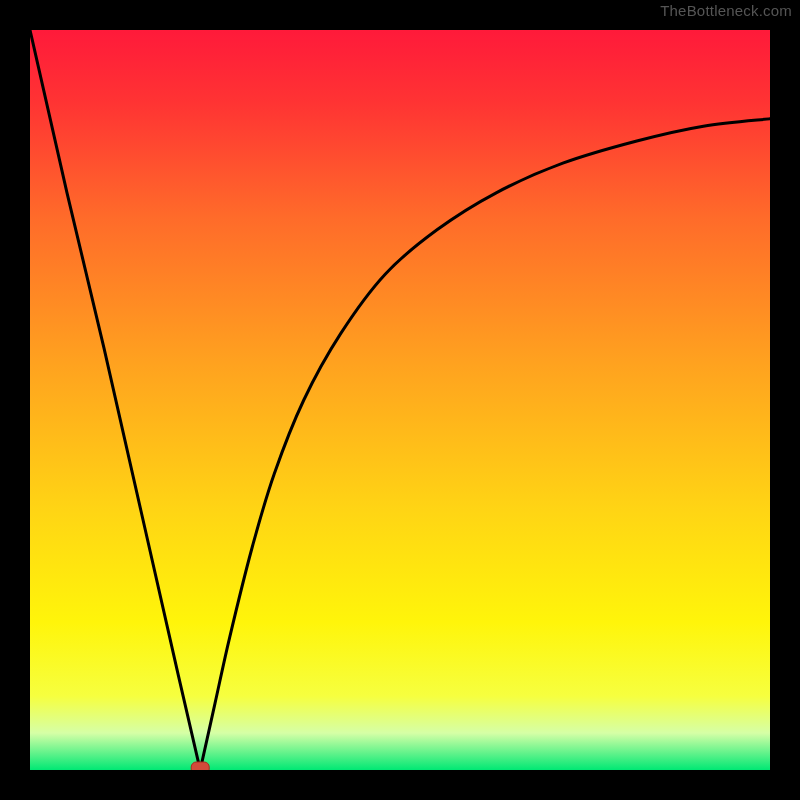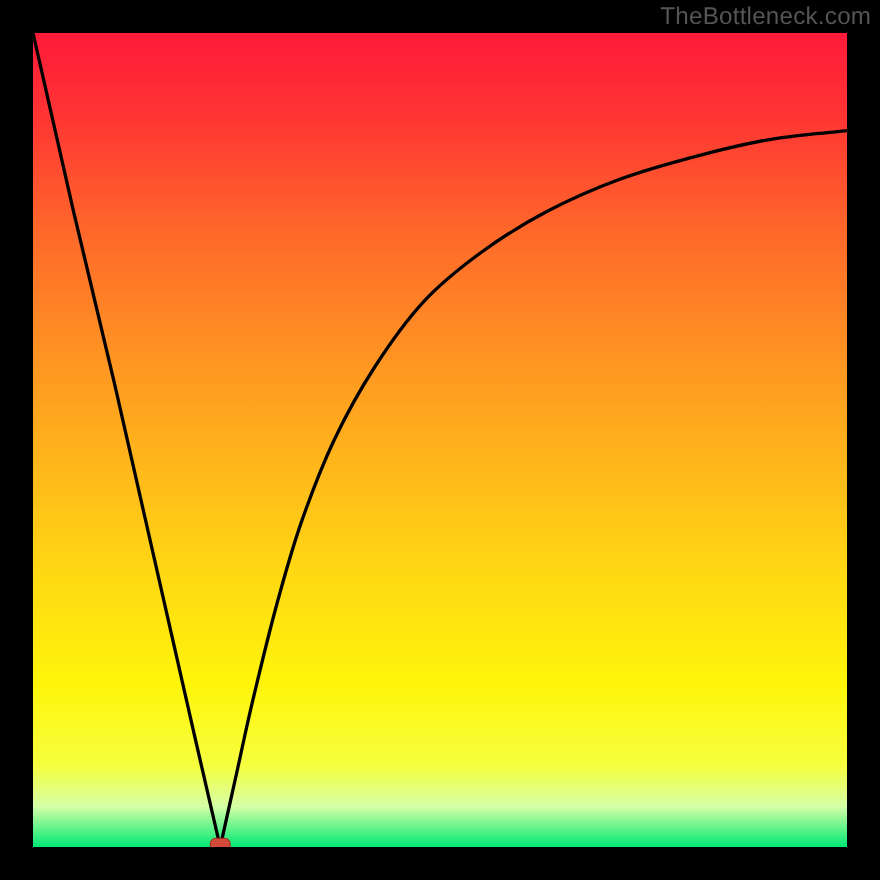--- a/index.html
+++ b/index.html
@@ -17,21 +17,21 @@
     left: 0;
     width: 800px;
     height: 800px;
     background: #000;
   }
   .watermark {
     position: absolute;
     top: 2px;
     right: 8px;
     color: #555;
-    font-size: 22px;
+    font-size: 15px;
     font-weight: 500;
     letter-spacing: 0.2px;
     user-select: none;
   }
   .plot {
     position: absolute;
     top: 30px;
     left: 30px;
     width: 740px;
     height: 740px;

